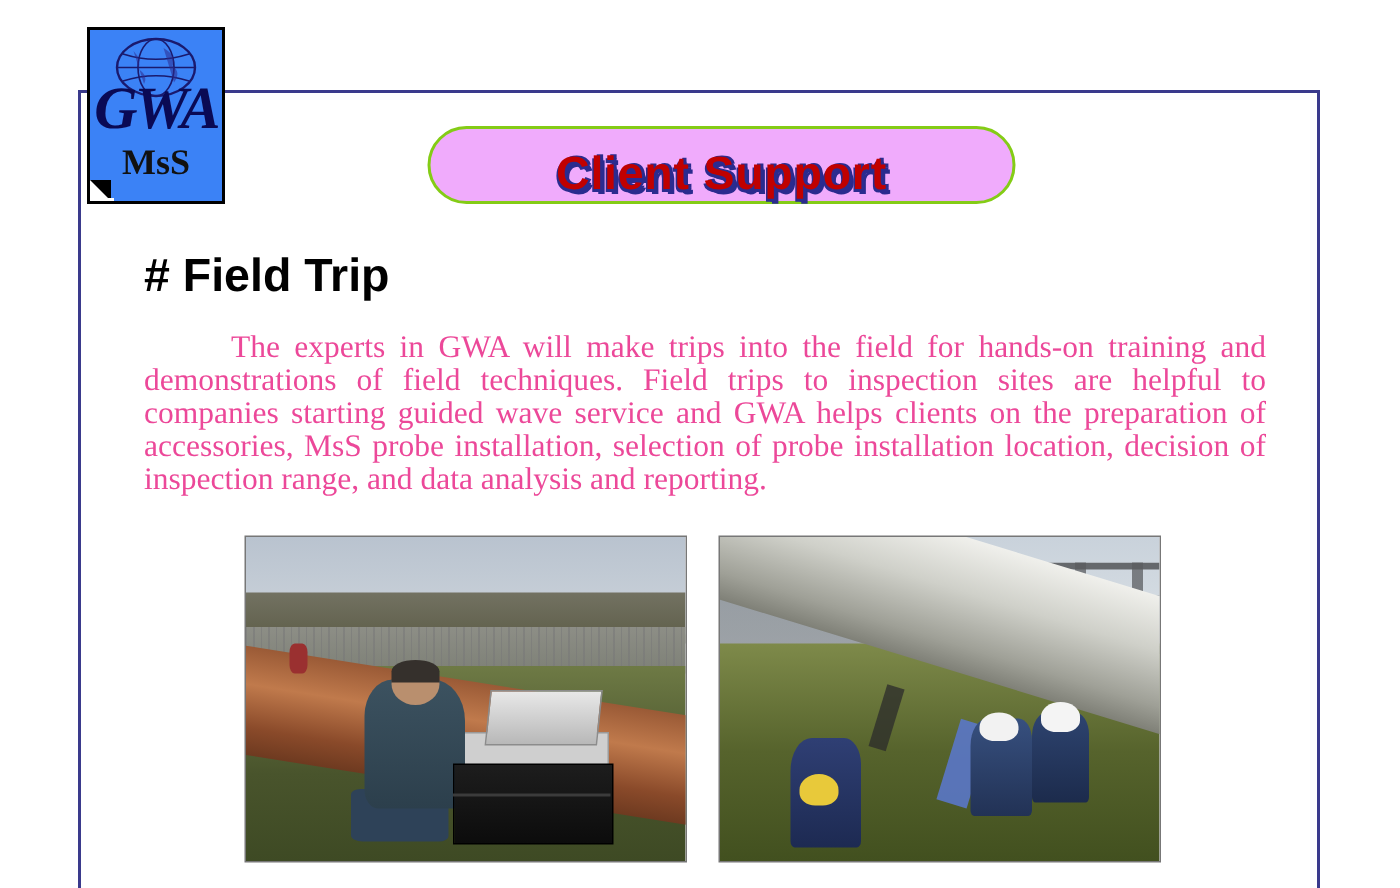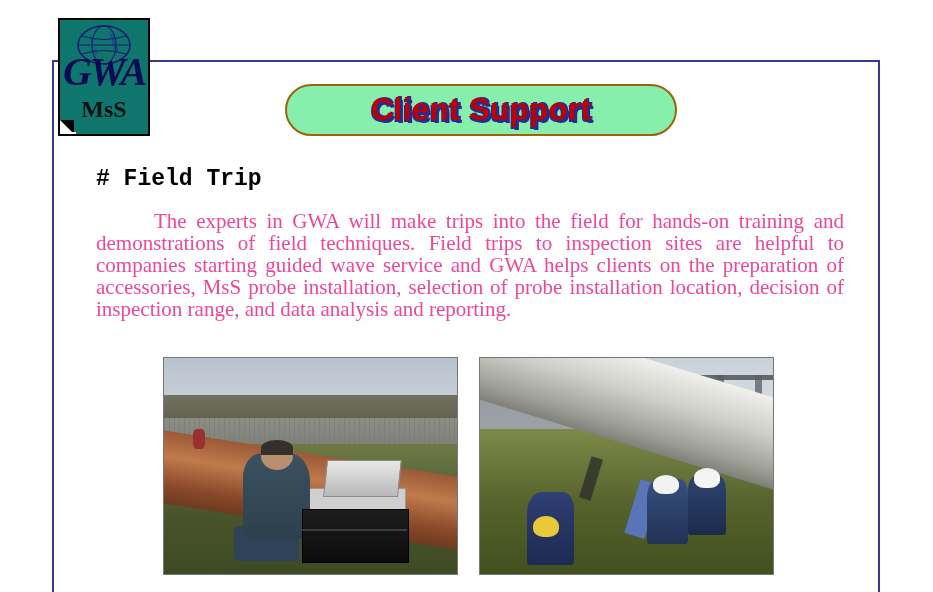--- a/index.html
+++ b/index.html
@@ -29,21 +29,21 @@
   }
 
   
   .logo-box {
     position: absolute;
     left: 58px;
     top: 18px;
     width: 92px;
     height: 118px;
     border: 2px solid #000000;
-    background: #0f766e;
+    background: #3b82f6;
     box-sizing: border-box;
     overflow: hidden;
   }
   .logo-inner {
     position: relative;
     width: 100%;
     height: 100%;
   }
   .globe {
     position: absolute;
@@ -95,26 +95,26 @@
     background: #ffffff;
   }
 
   
   .title-banner {
     position: absolute;
     left: 285px;
     top: 84px;
     width: 392px;
     height: 52px;
-    background: #86efac;
-    border: 2px solid #a16207;
+    background: #f0abfc;
+    border: 2px solid #84cc16;
     border-radius: 26px;
     box-sizing: border-box;
     display: flex;
-    align-items: center;
+    align-items: flex-end;
     justify-content: center;
   }
   .title-text {
     font-family: "Liberation Sans", sans-serif;
     font-weight: bold;
     font-size: 31px;
     color: #c00000;
     letter-spacing: 0.5px;
     text-shadow:
       2px 2px 0 #2b2b8f,
@@ -124,23 +124,23 @@
   }
 
   
   .content {
     position: absolute;
     left: 96px;
     top: 166px;
     width: 752px;
   }
   .section-heading {
-    font-family: Liberation Mono, monospace;
+    font-family: Liberation Sans, sans-serif;
     font-weight: bold;
-    font-size: 23px;
+    font-size: 31px;
     color: #000000;
     margin: 0 0 18px 0;
   }
   .paragraph {
     font-family: "Liberation Serif", serif;
     font-size: 21px;
     line-height: 22px;
     color: #ec4899;
     text-align: justify;
     text-indent: 58px;

